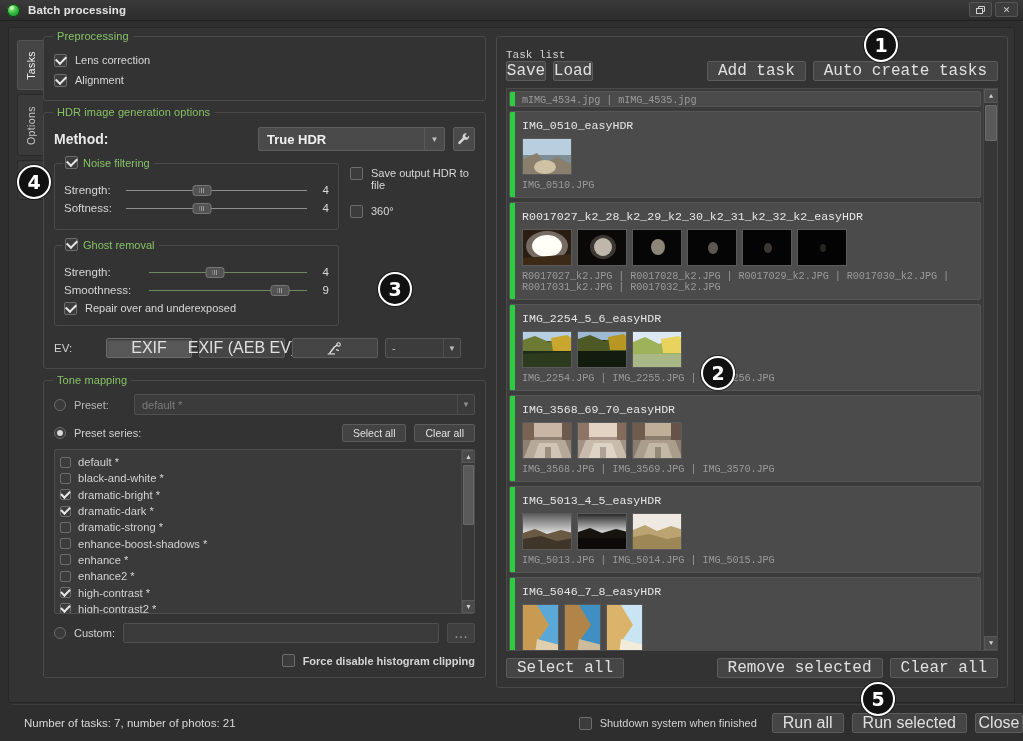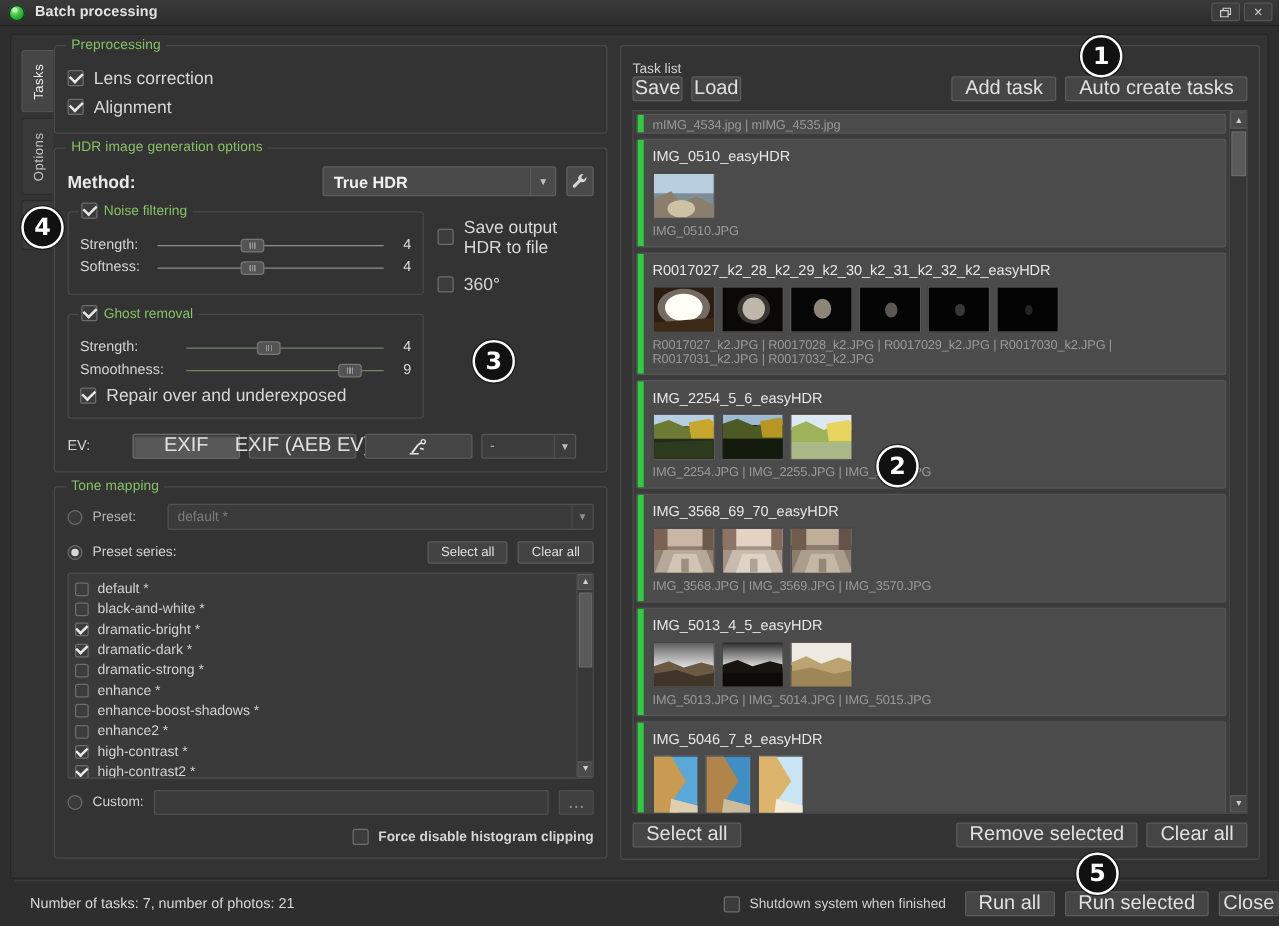--- a/index.html
+++ b/index.html
@@ -84,21 +84,21 @@
   
   .cb{
     width:13px;height:13px;border:1px solid #6d6d6d;background:#3c3c3c;
     border-radius:2px; display:inline-flex; align-items:center; justify-content:center;
     flex:0 0 auto;
   }
   .cb.checked:after{
     content:""; width:8px;height:5px;border-left:2px solid #e8e8e8;border-bottom:2px solid #e8e8e8;
     transform:rotate(-45deg) translate(1px,-1px);
   }
-  .cbrow{ display:flex; align-items:center; gap:8px; margin:7px 0; color:#d8d8d8; font-size:14px;}
+  .cbrow{ display:flex; gap:8px; margin:7px 0; color:#d8d8d8; font-size:11px;}
 
   
   .rb{
     width:12px;height:12px;border-radius:50%;border:1px solid #6b6b6b;background:#3a3a3a;
     display:inline-flex;align-items:center;justify-content:center;flex:0 0 auto;
   }
   .rb.sel:after{ content:""; width:6px;height:6px;border-radius:50%; background:#d9d9d9;}
 
   
   .method-row{ display:flex; align-items:center; gap:8px; margin-bottom:8px;}
@@ -194,21 +194,21 @@
 
   .custom-row{ display:flex; align-items:center; gap:8px; margin-top:9px;}
   .custom-input{
     flex:1;height:20px;background:#3b3b3b;border:1px solid #505050;border-radius:2px;
   }
   .btn.dots{ width:28px; padding:0; color:#8c8c8c; background:#3f3f3f; border-color:#4d4d4d;}
   .force-row{ display:flex; align-items:center; justify-content:flex-end; gap:8px; margin-top:11px; color:#d5d5d5;font-size:11px;font-weight:bold;}
 
   
   .rightcol{ position:absolute; left:487px; top:8px; width:512px; }
-  .tl-group{ position:relative; border:1px solid #4a4a4a; border-radius:3px; padding:12px 9px 9px 9px;}
+  .tl-group{ position:relative; border:1px solid #4a4a4a; border-radius:3px; padding:12px 9px 9px 9px;font-family:Liberation Mono, monospace;}
   .tl-toolbar{ display:flex; align-items:center; gap:7px; margin-bottom:7px;}
   .tl-toolbar .sp{ flex:1;}
   .tl-box{
     position:relative; height:563px; background:#3b3b3b; border:1px solid #4b4b4b;
     overflow:hidden;
   }
   .tl-scroll{ position:absolute; right:0; top:0; width:14px; height:100%; background:#363636; border-left:1px solid #464646;}
   .tl-inner{ position:absolute; left:0; top:0; right:14px; bottom:0; overflow:hidden; padding:2px;}
   .task{
     position:relative; background:#4b4b4b; border:1px solid #565656; border-radius:2px;
@@ -432,25 +432,25 @@
               <div class="li">
                   <span class="cb checked"></span>
                   <span>dramatic-dark *</span>
                 </div>
               <div class="li">
                   <span class="cb"></span>
                   <span>dramatic-strong *</span>
                 </div>
               <div class="li">
                   <span class="cb"></span>
+                  <span>enhance-boost-shadows *</span>
+                </div>
+              <div class="li">
+                  <span class="cb"></span>
                   <span>enhance *</span>
-                </div>
-              <div class="li">
-                  <span class="cb"></span>
-                  <span>enhance-boost-shadows *</span>
                 </div>
               <div class="li">
                   <span class="cb"></span>
                   <span>enhance2 *</span>
                 </div>
               <div class="li">
                   <span class="cb checked"></span>
                   <span>high-contrast *</span>
                 </div>
               <div class="li">

